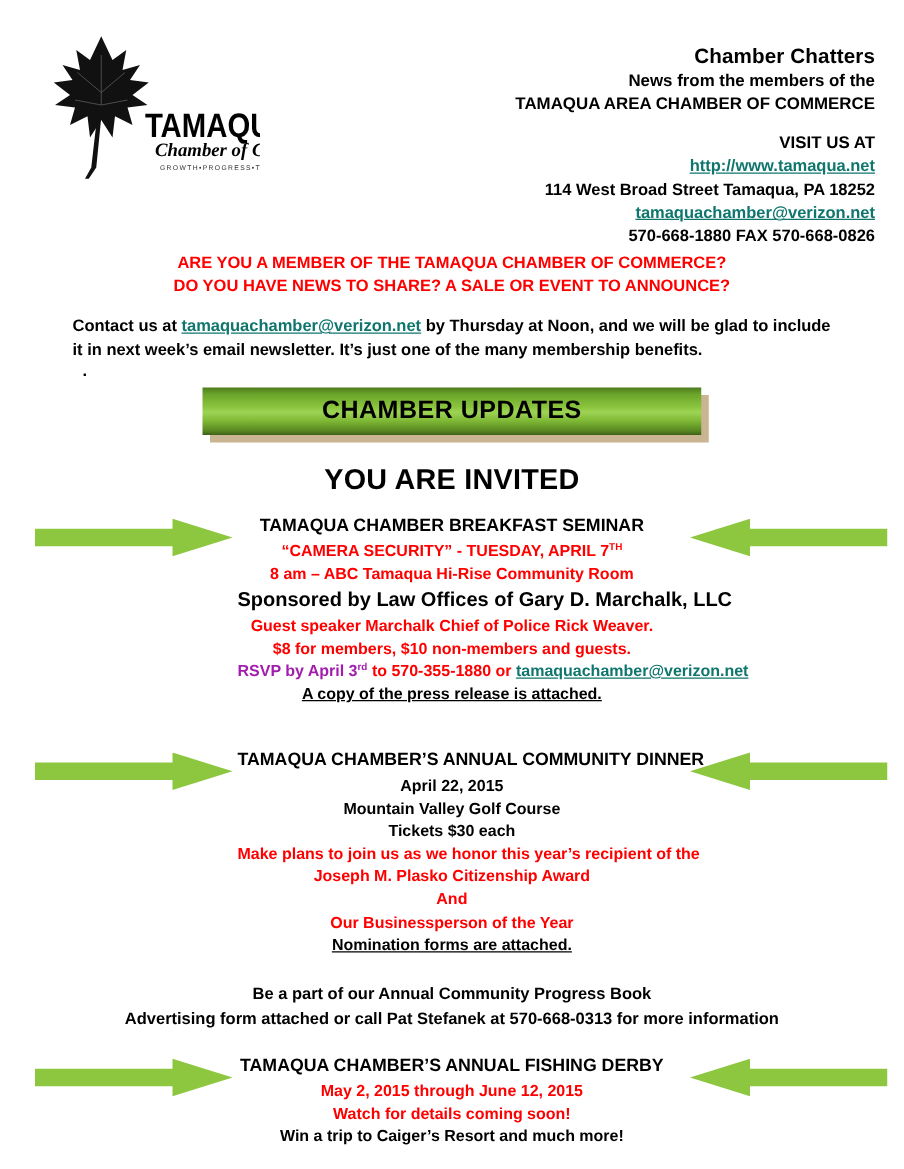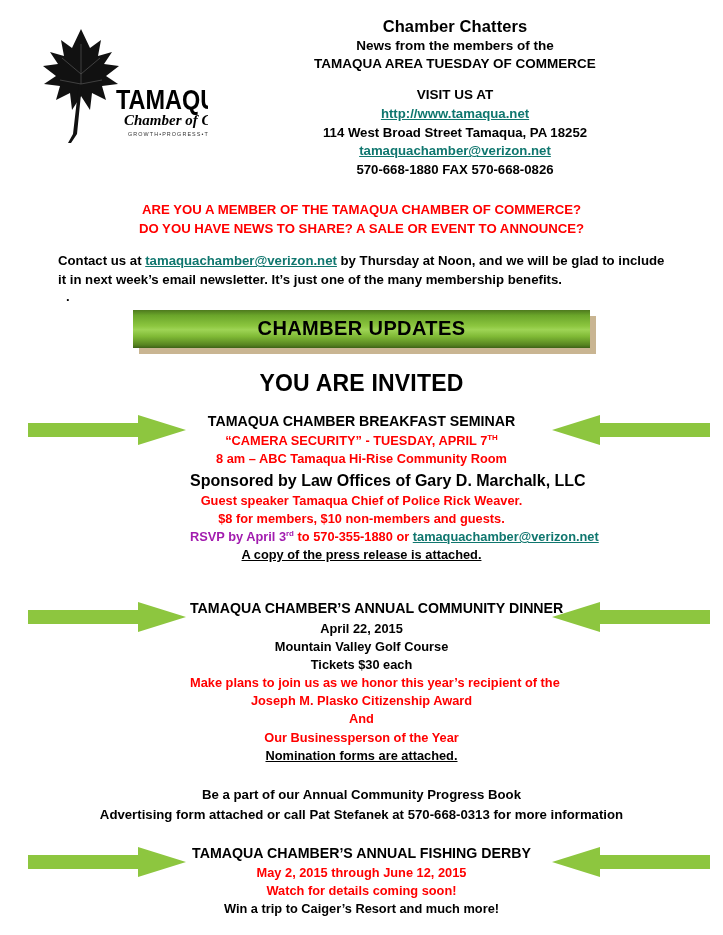--- a/index.html
+++ b/index.html
@@ -30,23 +30,23 @@
     left: 18px;
     top: 22px;
     width: 190px;
     height: 125px;
   }
   .logo svg { display: block; }
 
   .masthead {
     position: absolute;
     left: 210px;
-    top: 16px;
+    top: 35px;
     width: 490px;
-    text-align: center;
+    text-align: right;
   }
   .masthead .title {
     font-size: 16.5px;
     font-weight: bold;
     letter-spacing: 0.1px;
     line-height: 1.25;
   }
   .masthead .sub1 {
     font-size: 13.5px;
     font-weight: bold;
@@ -100,21 +100,21 @@
   }
 
   
   .banner-wrap {
     margin-top: 6px;
     display: flex;
     justify-content: center;
   }
   .banner {
     position: relative;
-    width: 457px;
+    width: 399px;
     height: 38px;
     background: linear-gradient(to bottom,
       #4e7a1e 0%,
       #6aa52a 14%,
       #8cc63f 42%,
       #9ed455 52%,
       #7fb935 70%,
       #568420 92%,
       #3d6117 100%);
     box-shadow: 6px 6px 0 0 #c9b592;
@@ -218,21 +218,21 @@
         </g>
         <text x="97" y="87" font-family="'Liberation Sans', sans-serif" font-size="23" font-weight="bold" fill="#000000" transform="scale(1.02,1.18) translate(-1,-13)">TAMAQUA AREA</text>
         <text x="106" y="103" font-family="'Liberation Serif', serif" font-size="15" font-style="italic" font-weight="bold" fill="#000000">Chamber of Commerce</text>
         <text x="110" y="114" font-family="'Liberation Sans', sans-serif" font-size="5.4" letter-spacing="1.1" fill="#333333">GROWTH•PROGRESS•TRADITION</text>
       </svg>
     </div>
 
     <div class="masthead">
       <div class="title">Chamber Chatters</div>
       <div class="sub1">News from the members of the</div>
-      <div class="sub2">TAMAQUA AREA TUESDAY OF COMMERCE</div>
+      <div class="sub2">TAMAQUA AREA CHAMBER OF COMMERCE</div>
       <div class="spacer"></div>
       <div class="visit">VISIT US AT</div>
       <div class="line"><a class="link" href="#">http://www.tamaqua.net</a></div>
       <div class="line">114 West Broad Street  Tamaqua, PA  18252</div>
       <div class="line"><a class="link" href="#">tamaquachamber@verizon.net</a></div>
       <div class="line">570-668-1880     FAX 570-668-0826</div>
     </div>
   </div>
 
   <div class="callout">
@@ -263,21 +263,21 @@
     <div class="arrow arrow-right">
       <svg viewBox="0 0 158 30" width="158" height="30">
           <polygon points="158,8 48,8 48,0 0,15 48,30 48,22 158,22" fill="#8DC63F"></polygon>
         </svg>
     </div>
     <div class="event-body">
       <div class="ev-head">TAMAQUA CHAMBER BREAKFAST SEMINAR</div>
       <div class="r-line"><span>“CAMERA SECURITY” - TUESDAY, APRIL 7</span><sup>TH</sup></div>
       <div class="r-line">8 am – ABC Tamaqua Hi-Rise Community Room</div>
       <div class="sponsor">Sponsored by Law Offices of Gary D. Marchalk, LLC</div>
-      <div class="r-line">Guest speaker Tamaqua Chief of Police Rick Weaver.</div>
+      <div class="r-line">Guest speaker Marchalk Chief of Police Rick Weaver.</div>
       <div class="r-line">$8 for members, $10 non-members and guests.</div>
       <div class="b-line"><span class="blk">RSVP by April 3</span><sup class="blk">rd</sup><span class="red"> to 570-355-1880 or </span><a class="link" href="#">tamaquachamber@verizon.net</a></div>
       <div class="b-line under">A copy of the press release is attached.</div>
     </div>
   </div>
 
   <div class="event" style="margin-top:34px;">
     <div class="arrow arrow-left">
       <svg viewBox="0 0 158 30" width="158" height="30">
           <polygon points="0,8 110,8 110,0 158,15 110,30 110,22 0,22" fill="#8DC63F"></polygon>

